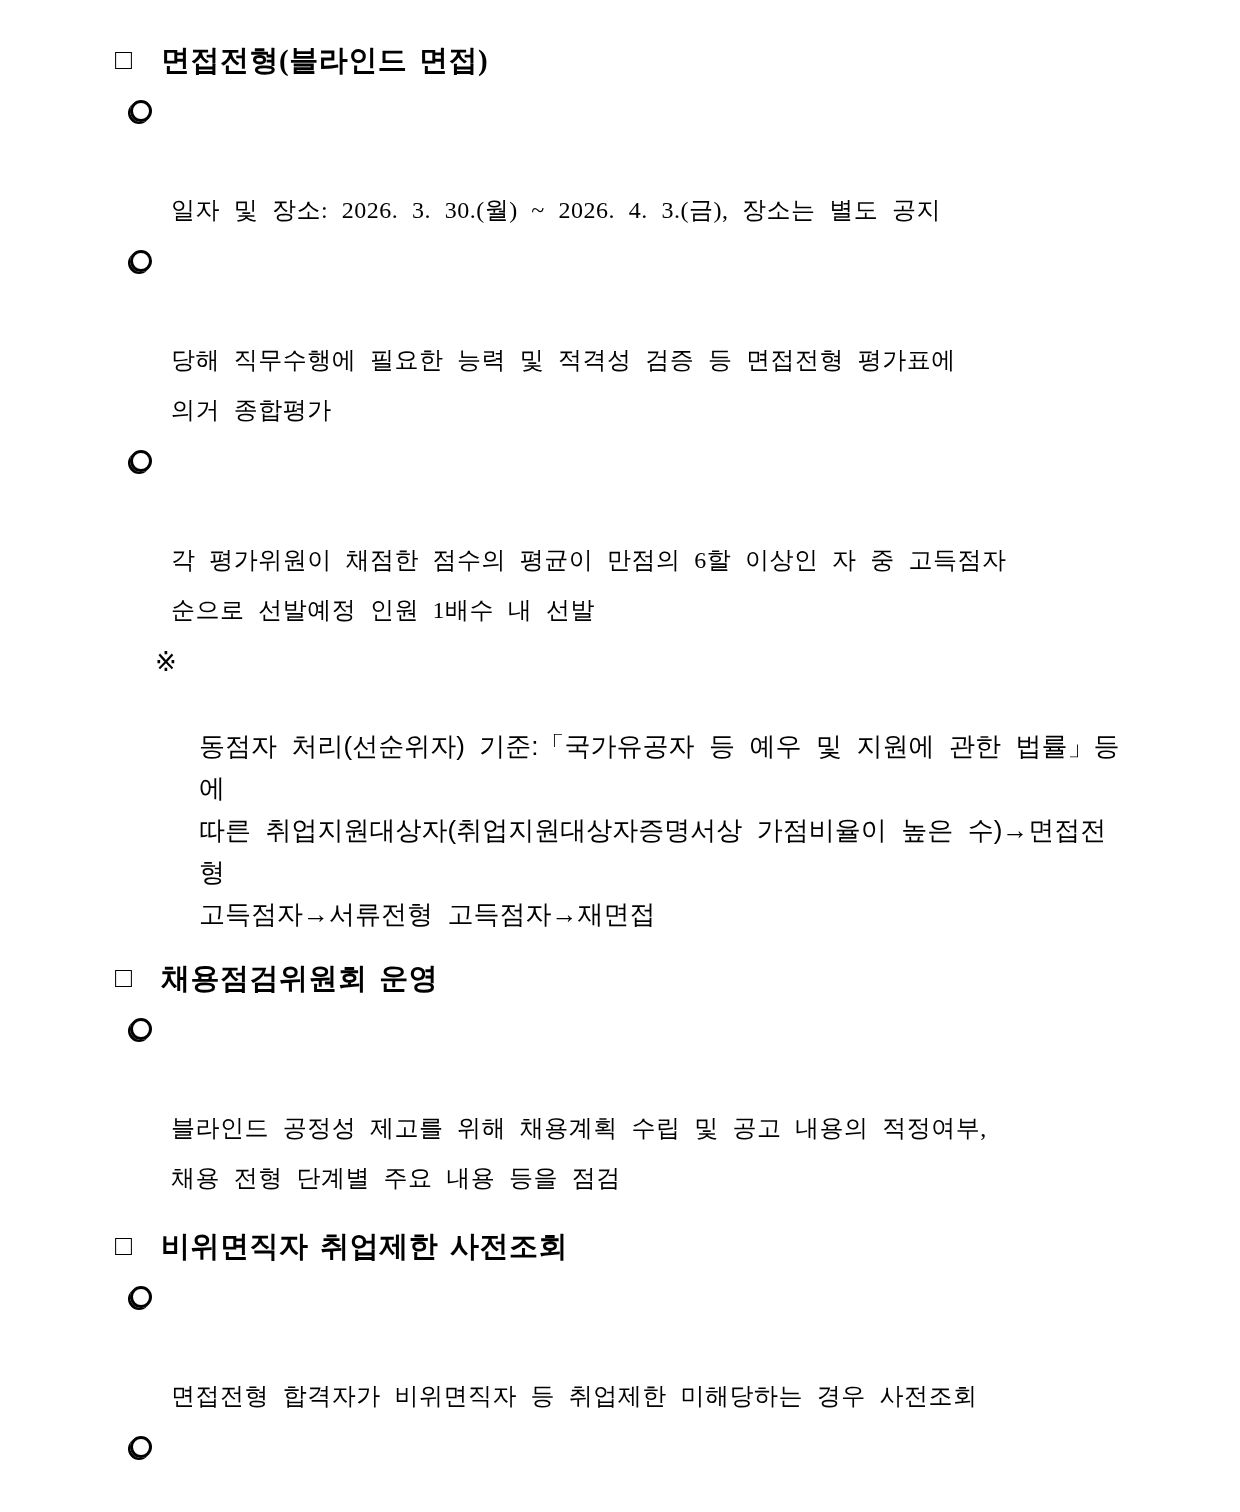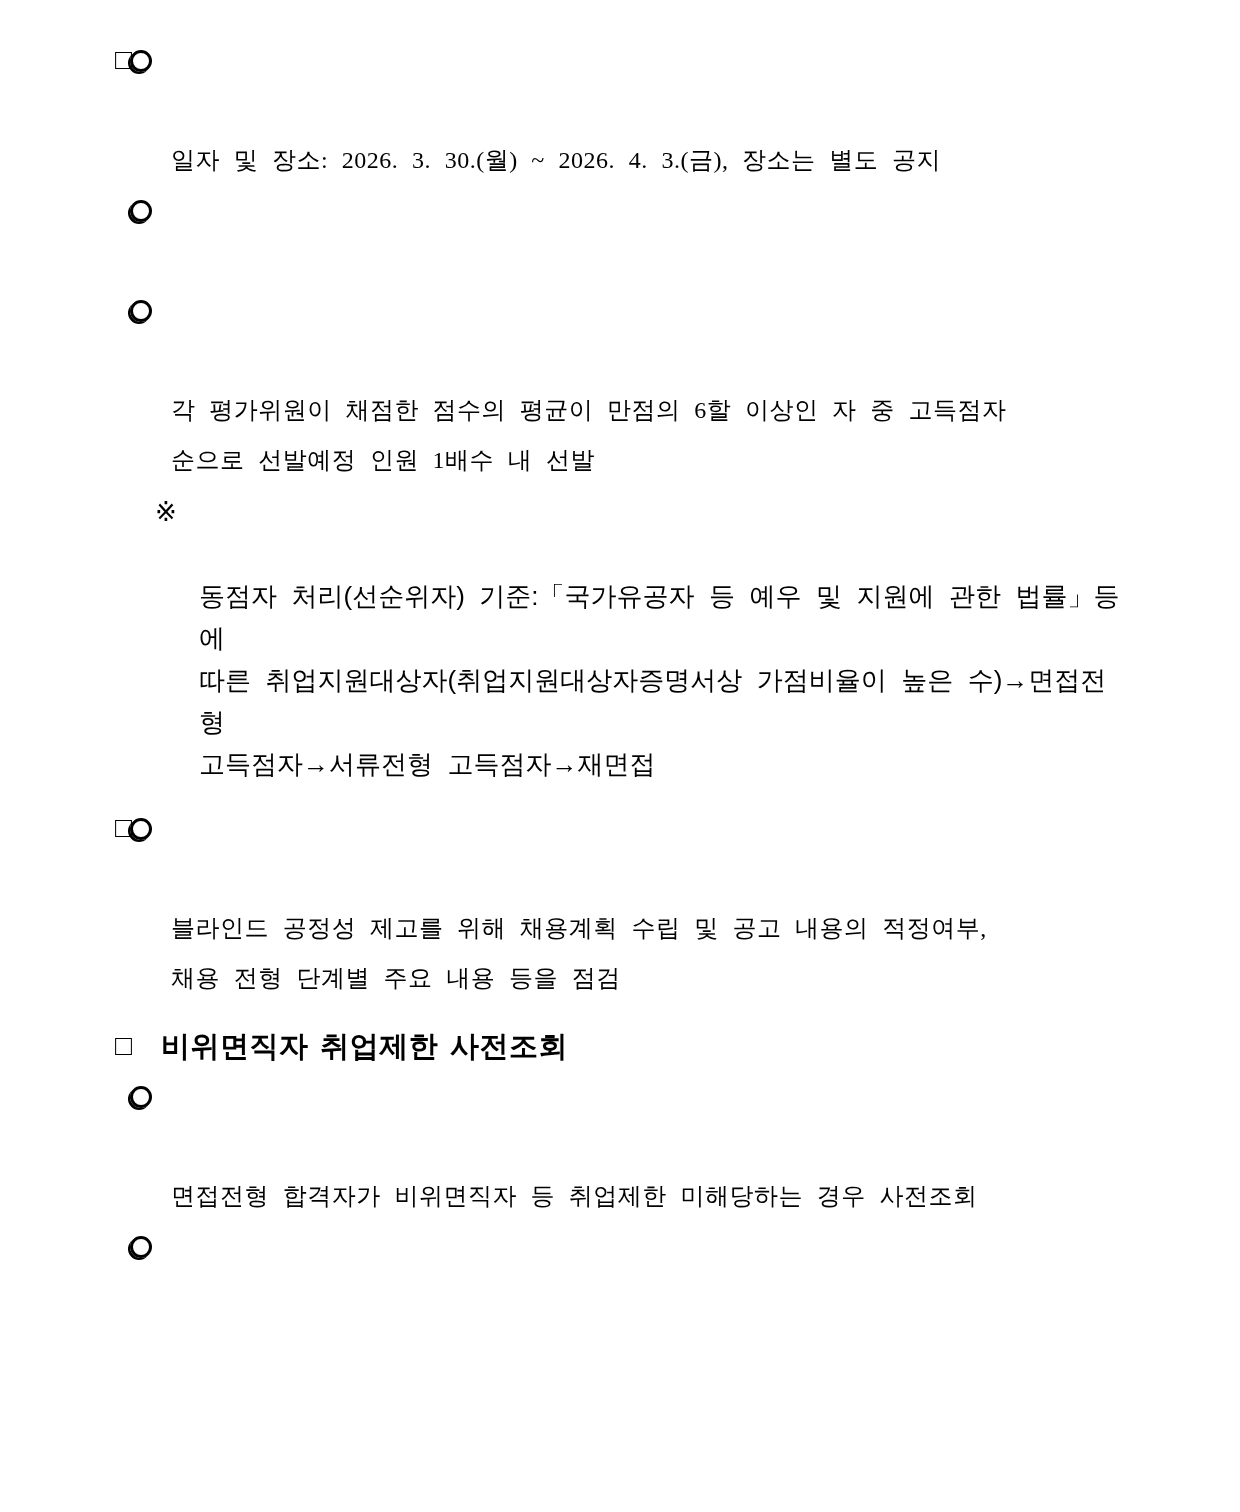--- a/index.html
+++ b/index.html
@@ -46,44 +46,48 @@
   .note .mark { position:absolute; left:40px; top:0; }
 </style>
 </head>
 <body>
 
 <div class="doc">
 
   <div class="sec first">
     <div class="sec-title">
       <span class="sq">□</span>
+      <span>면접전형(블라인드 면접)</span>
     </div>
     <div class="item">
       <span class="circle"></span>
       <span>일자 및 장소: 2026. 3. 30.(월) ~ 2026. 4. 3.(금), 장소는 별도 공지</span>
     </div>
     <div class="item">
       <span class="circle"></span>
+      <span>당해 직무수행에 필요한 능력 및 적격성 검증 등 면접전형 평가표에
+의거 종합평가</span>
     </div>
     <div class="item">
       <span class="circle"></span>
       <span>각 평가위원이 채점한 점수의 평균이 만점의 6할 이상인 자 중 고득점자
 순으로 선발예정 인원 1배수 내 선발</span>
     </div>
     <div class="note">
       <span class="mark">※</span>
       <span>동점자 처리(선순위자) 기준:「국가유공자 등 예우 및 지원에 관한 법률」등에
 따른 취업지원대상자(취업지원대상자증명서상 가점비율이 높은 수)→면접전형
 고득점자→서류전형 고득점자→재면접</span>
     </div>
   </div>
 
   <div class="sec">
     <div class="sec-title">
       <span class="sq">□</span>
+      <span>채용점검위원회 운영</span>
     </div>
     <div class="item">
       <span class="circle"></span>
       <span>블라인드 공정성 제고를 위해 채용계획 수립 및 공고 내용의 적정여부,
 채용 전형 단계별 주요 내용 등을 점검</span>
     </div>
   </div>
 
   <div class="sec">
     <div class="sec-title">

